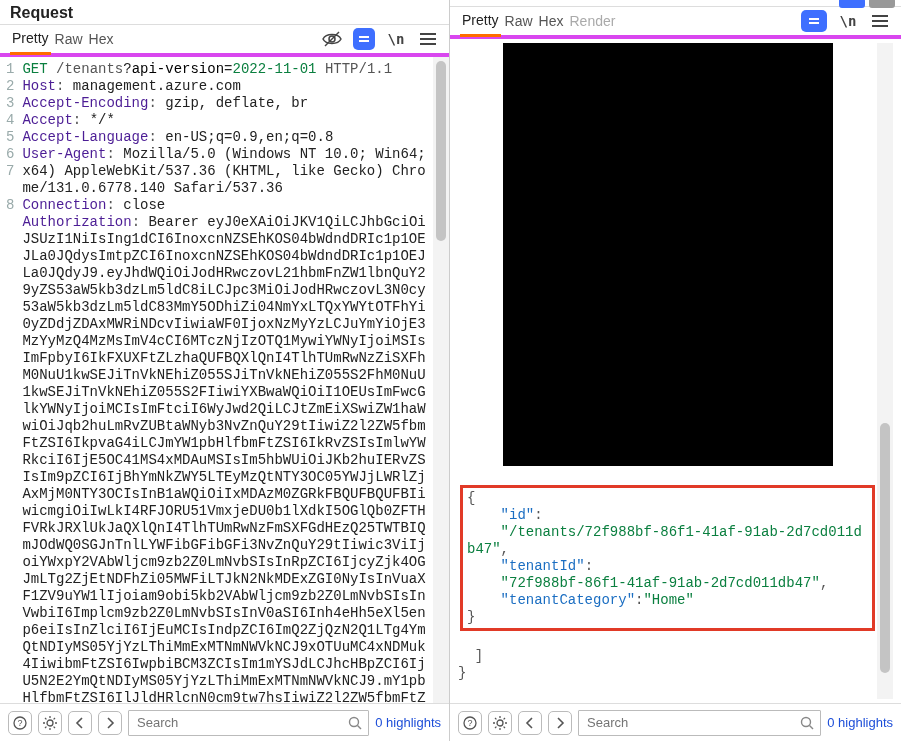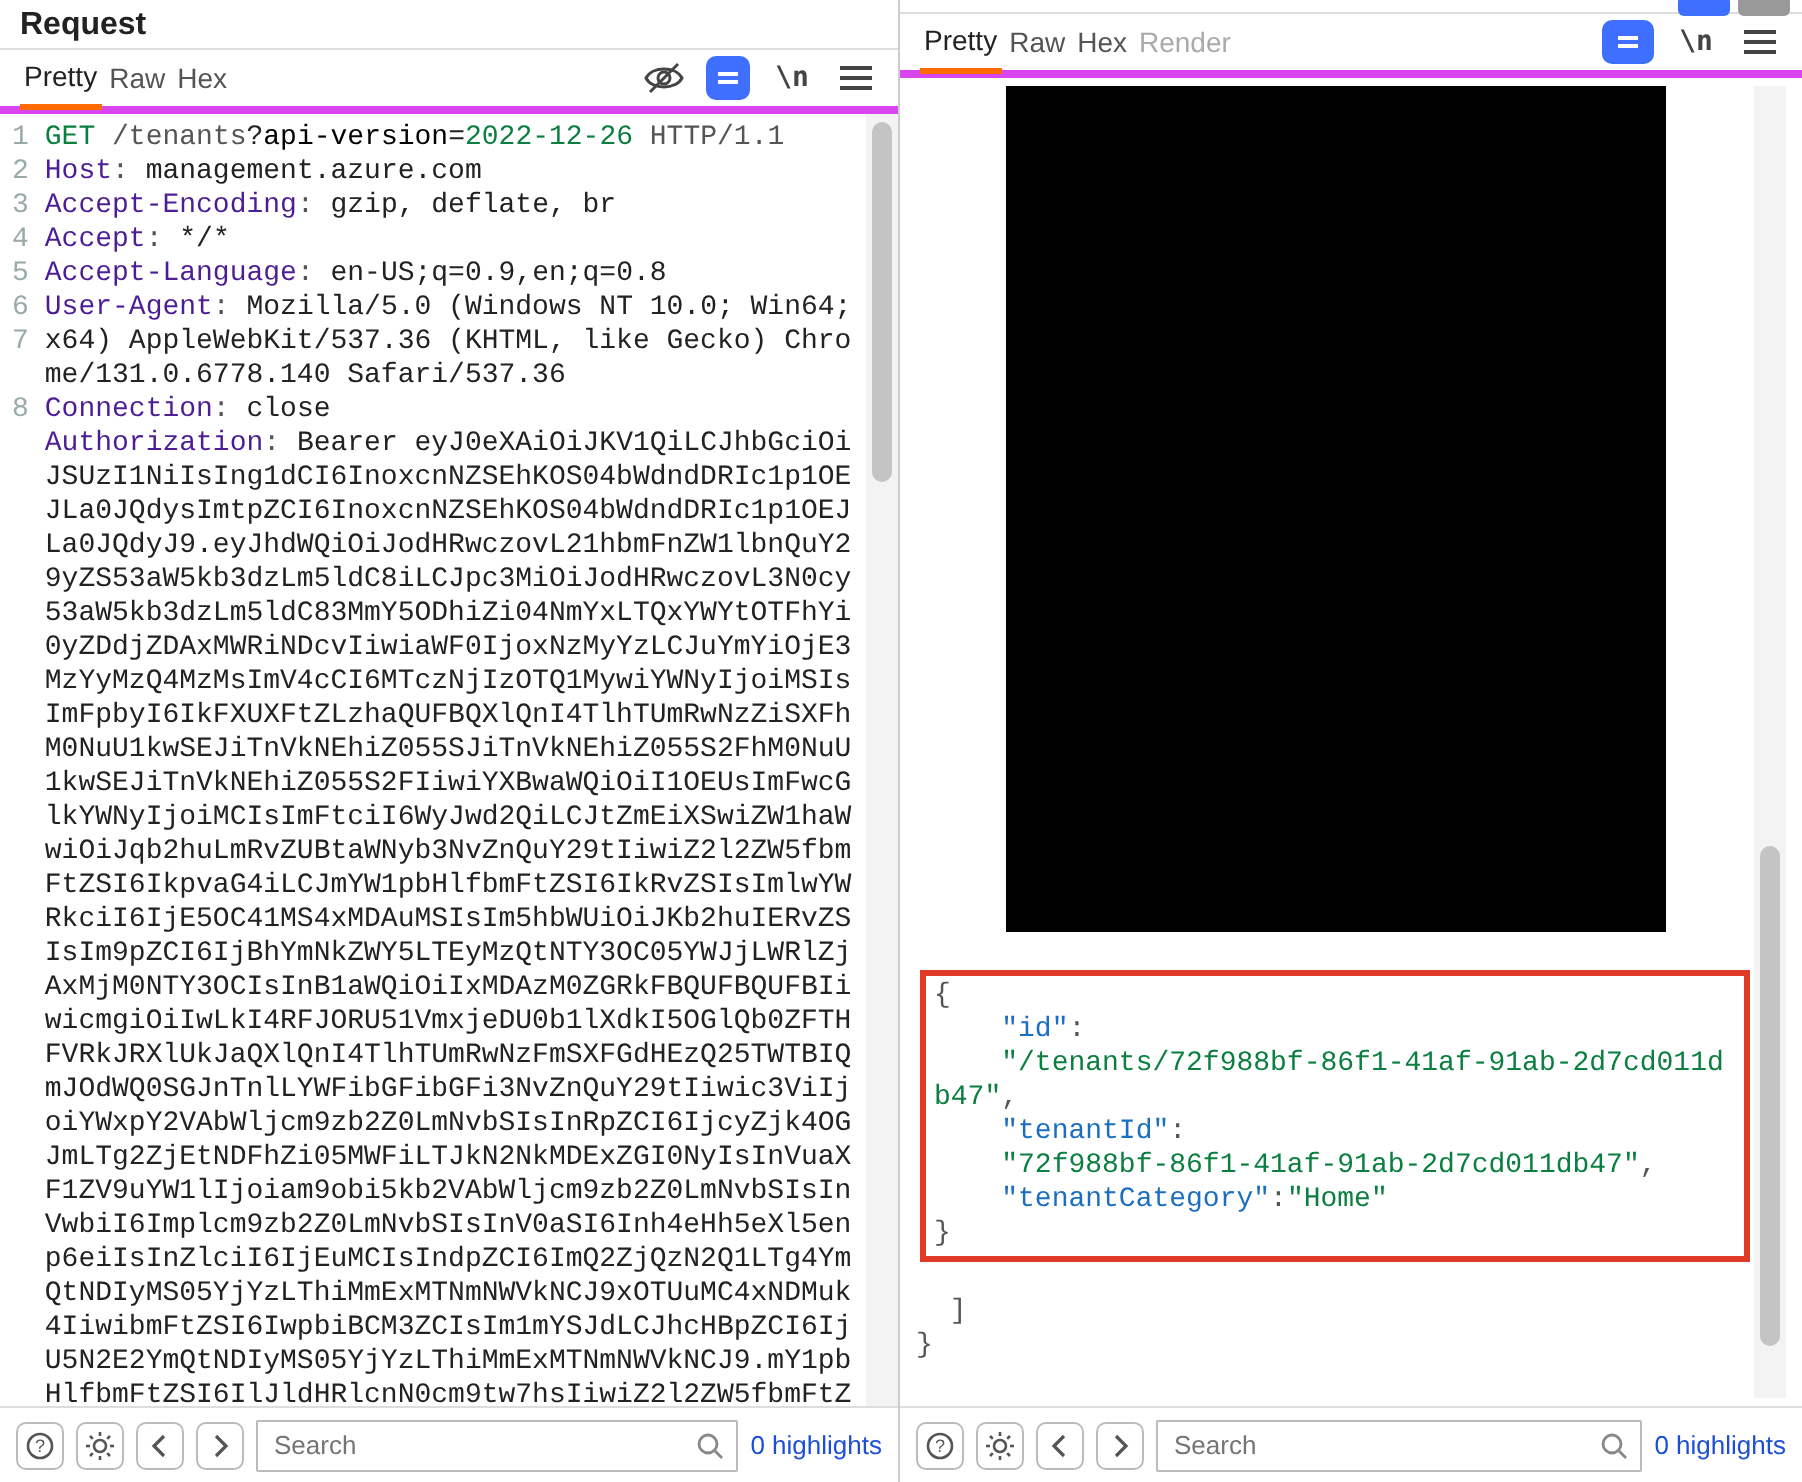--- a/index.html
+++ b/index.html
@@ -279,21 +279,21 @@
       <div class="gutter">
         <div>1</div>
         <div>2</div>
         <div>3</div>
         <div>4</div>
         <div>5</div>
         <div>6</div>
         <div style="height:34px">7</div>
         <div>8</div>
       </div>
-      <div class="code"><span class="tok-method">GET</span> <span class="tok-path">/tenants</span>?<span class="tok-qkey">api-version</span>=<span class="tok-qval">2022-12-26</span> <span class="tok-path">HTTP/1.1</span>
+      <div class="code"><span class="tok-method">GET</span> <span class="tok-path">/tenants</span>?<span class="tok-qkey">api-version</span>=<span class="tok-qval">2022-11-01</span> <span class="tok-path">HTTP/1.1</span>
 <span class="tok-header">Host</span><span class="tok-punct">: </span><span class="tok-val">management.azure.com</span>
 <span class="tok-header">Accept-Encoding</span><span class="tok-punct">: </span><span class="tok-val">gzip, deflate, br</span>
 <span class="tok-header">Accept</span><span class="tok-punct">: </span><span class="tok-val">*/*</span>
 <span class="tok-header">Accept-Language</span><span class="tok-punct">: </span><span class="tok-val">en-US;q=0.9,en;q=0.8</span>
 <span class="tok-header">User-Agent</span><span class="tok-punct">: </span><span class="tok-val">Mozilla/5.0 (Windows NT 10.0; Win64; x64) AppleWebKit/537.36 (KHTML, like Gecko) Chrome/131.0.6778.140 Safari/537.36</span>
 <span class="tok-header">Connection</span><span class="tok-punct">: </span><span class="tok-val">close</span>
 <span class="tok-header">Authorization</span><span class="tok-punct">: </span><span class="tok-val">Bearer eyJ0eXAiOiJKV1QiLCJhbGciOiJSUzI1NiIsIng1dCI6InoxcnNZSEhKOS04bWdndDRIc1p1OEJLa0JQdysImtpZCI6InoxcnNZSEhKOS04bWdndDRIc1p1OEJLa0JQdyJ9.eyJhdWQiOiJodHRwczovL21hbmFnZW1lbnQuY29yZS53aW5kb3dzLm5ldC8iLCJpc3MiOiJodHRwczovL3N0cy53aW5kb3dzLm5ldC83MmY5ODhiZi04NmYxLTQxYWYtOTFhYi0yZDdjZDAxMWRiNDcvIiwiaWF0IjoxNzMyYzLCJuYmYiOjE3MzYyMzQ4MzMsImV4cCI6MTczNjIzOTQ1MywiYWNyIjoiMSIsImFpbyI6IkFXUXFtZLzhaQUFBQXlQnI4TlhTUmRwNzZiSXFhM0NuU1kwSEJiTnVkNEhiZ055SJiTnVkNEhiZ055S2FhM0NuU1kwSEJiTnVkNEhiZ055S2FIiwiYXBwaWQiOiI1OEUsImFwcGlkYWNyIjoiMCIsImFtciI6WyJwd2QiLCJtZmEiXSwiZW1haWwiOiJqb2huLmRvZUBtaWNyb3NvZnQuY29tIiwiZ2l2ZW5fbmFtZSI6IkpvaG4iLCJmYW1pbHlfbmFtZSI6IkRvZSIsImlwYWRkciI6IjE5OC41MS4xMDAuMSIsIm5hbWUiOiJKb2huIERvZSIsIm9pZCI6IjBhYmNkZWY5LTEyMzQtNTY3OC05YWJjLWRlZjAxMjM0NTY3OCIsInB1aWQiOiIxMDAzM0ZGRkFBQUFBQUFBIiwicmgiOiIwLkI4RFJORU51VmxjeDU0b1lXdkI5OGlQb0ZFTHFVRkJRXlUkJaQXlQnI4TlhTUmRwNzFmSXFGdHEzQ25TWTBIQmJOdWQ0SGJnTnlLYWFibGFibGFi3NvZnQuY29tIiwic3ViIjoiYWxpY2VAbWljcm9zb2Z0LmNvbSIsInRpZCI6IjcyZjk4OGJmLTg2ZjEtNDFhZi05MWFiLTJkN2NkMDExZGI0NyIsInVuaXF1ZV9uYW1lIjoiam9obi5kb2VAbWljcm9zb2Z0LmNvbSIsInVwbiI6Implcm9zb2Z0LmNvbSIsInV0aSI6Inh4eHh5eXl5enp6eiIsInZlciI6IjEuMCIsIndpZCI6ImQ2ZjQzN2Q1LTg4YmQtNDIyMS05YjYzLThiMmExMTNmNWVkNCJ9xOTUuMC4xNDMuk4IiwibmFtZSI6IwpbiBCM3ZCIsIm1mYSJdLCJhcHBpZCI6IjU5N2E2YmQtNDIyMS05YjYzLThiMmExMTNmNWVkNCJ9.mY1pbHlfbmFtZSI6IlJldHRlcnN0cm9tw7hsIiwiZ2l2ZW5fbmFtZUY1pbHlfbmFtZSI5fbmFtZUSI6IlRvcmp1cyIsImxvZ2lufaGlrcCI6ImlsZ2lufaGlwcCI6Im0dHBz0i8vc3Rzndpbmbvd3MubmV0L2NiOGJZhiLWU4MmEtNDYyOS1hYTEyLTdhYWExYTliZDJljZI3OTBiZS8iLCJpzHR5cCI6InVecGl2FfdGhfdGltZSI5MTS5BUm8djRqNWN2R0dyMEdSa5X0ZkODcSGJMSFJNZcbCSGJMFJmJZjXkx0DBCSGJSMFpJZjXkS0D1BhTd1ikCClNFHdENHdQbU12NmZmQWlraUhoS0FrVlcxU0IpRXhQbWEyMkJdlz05UdhVIVFFmIiwiYWx0c2VjaWQiOiI10joxMDAzMjAwMjAwMTg3RDNGRDEIiwiYW1yIjpbIn3WYmYSJdLCJhcHBpZCI6IjQ5YjJmODAzLTFhY2UtNDIyMi05YjYzLThiMmExMTNmNWVkNCJ9xOTUuMC4xNDMuk4IiwibmFtZSI6IwpbiBCM3ZCIsIm1fyiZXGlkYWNyIjoiMiIsImF1dGhfdGltZSI6MTczNjIzNDgyM95ImFwcGlkYNjIzZjIzNDgyMyiZW1haWwiOiJOb3J0cmF5LmZqb2lNSIsImFdGhfdGltZSI6MTczNjIsNDk5WFobE4yd0o8TkFqbEVYsimYl5c2VjdXJpdm8bilCjmyl1pbHlfbmFtZSI6IlJldHRlcnN0w7hsIiwiZ2l2ZW5fbmFtZSI6IlRvcmp1cyIsImlkcCI6Im0dHBzOi8vc3RzLndpbmRvd3MubmV0L2NiOGJmZjhiLWU4MmEtNDYyOS1hYTEyLTdhYWExYTliZlYZDJljZI3OTBiZS8iLCJpZHR5cCI6InVzZXIiLCJpcGFkZHIiOjE5ytrxSOTUuMC4xNNDnuIiwibmFtBsimBfFtsZXGlkcCI6ImluiZXoTUUhd4xDMmk4IiwibmFtZSI6IlRvcmp1cyBDsSS5BUm8djRqNWN2R0dyMEdS5X0ZkODBCSGJMFJNZcbCSGJMFJmJZjXkx0DBCSGJSMFpJZjXkS0D1BhTd1ikCClNbvAmF0aW9uvuIic21Jb4mMvH1ijBkOGQtMvkYjBk0QtMe0CO00YjO3LWE5N2ItMzk5NWJmMzA50TllIiwic3ViIjoiXVTWDJNVGN2dE9HyXFobE4yd0o8TkFqbEV5ZU5xRsisInRwZCi6MTczfcGRajNZfctPVHyZZU9xRSIsInRpZCI6IjcyZjk40OGJmLTg2ZjEtNDFhZi05MWFiLTJkN2NkMDExZGI0NK5IliwiZ2l2ZW5fbmFtZUY1pbHlfbmFtZSI5fbmFtZUY1pbisJsInVuIzBisinVuaXF1ZVObFtZSI6ImpvaG4uZG9tsInVuaXF1ZV9uYW1lIjoidG9yanVzQG1pY3Jvc29mdC5jb20iLCJ1cG4iOiJ0b3JqdXNAbWljcm9zb2Z0LKImNvbSsInVaXF1Zv9uYW1LFTjkN2NkMDExGi0NyIsnVuaXF1Zv9uYU1lmIjoidGyIsInVuaXF1ZV9uYW1lIjoidG9yanVzQG1pY3Jvc29mdC5jb20iLCJ1cG4iOiJ0b3JqdXNAbwmzb2Z0LmNvbSIsInVuiXF1ZV9uYW1lIjoidG9yanVzQG1pY3JvaXR5</span></div>
       <div class="scroll-track">
         <div class="scroll-thumb" style="top:4px;height:180px"></div>
       </div>

